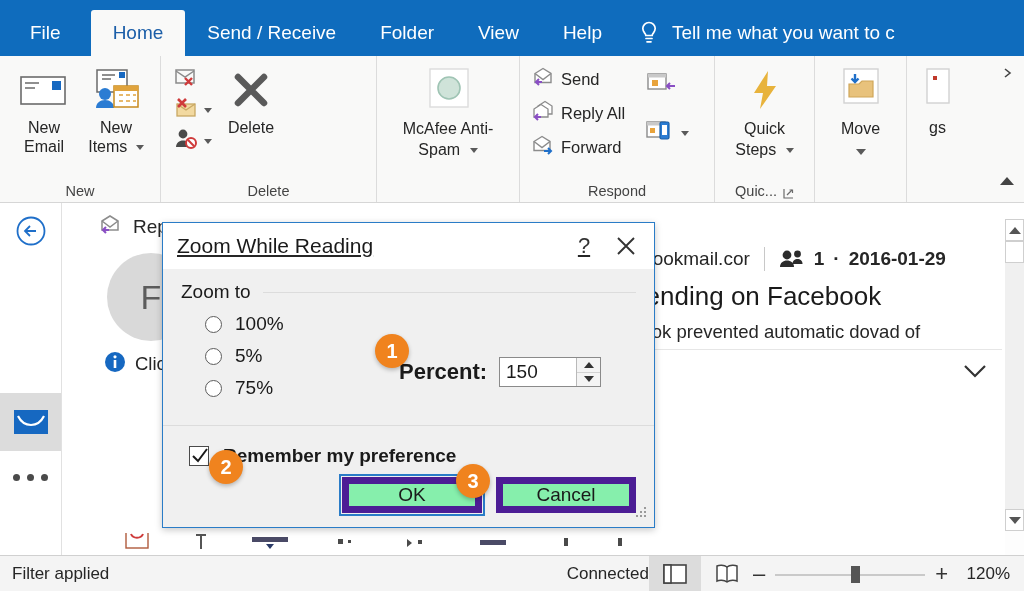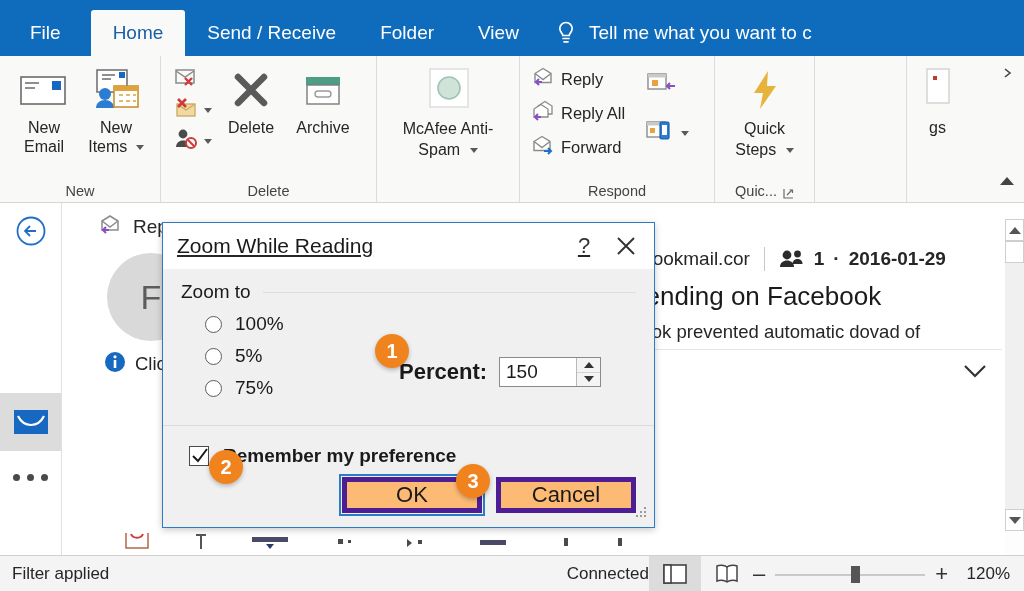--- a/index.html
+++ b/index.html
@@ -195,22 +195,22 @@
   .checkbox {
     width:20px;height:20px;border:1.6px solid #4a4a4a;background:#fff;position:relative;
   }
   .checkbox svg { position:absolute; left:1px; top:0px; }
   .check-row .lbl { font-size:19px; color:#1a1a1a; font-weight:bold; }
 
   .dlg-footer {
     position:absolute; right:18px; bottom:14px; display:flex; gap:14px; align-items:center;
   }
   .btn {
-    width:140px; height:36px; border:5px solid #4c1d95; background:#fdba74;
-    font-size:22px; color:#1a1a1a; display:flex; align-items:center; justify-content:center;
+    width:140px; height:36px; border:7px solid #4c1d95; background:#86efac;
+    font-size:19px; color:#1a1a1a; display:flex; align-items:center; justify-content:center;
   }
   .btn.default { outline:2px solid #2a7cc7; outline-offset:1px; }
   .grip { position:absolute; right:6px; bottom:4px; }
 
   
   .callout {
     position:absolute; width:34px; height:34px; border-radius:50%;
     background:#f0831e; color:#ffffff; font-size:20px; font-weight:bold;
     display:flex; align-items:center; justify-content:center;
     box-shadow:0 2px 4px rgba(0,0,0,.25); z-index:60;
@@ -232,20 +232,23 @@
         <span>Home</span>
       </div>
     <div class="tab">
         <span>Send / Receive</span>
       </div>
     <div class="tab">
         <span>Folder</span>
       </div>
     <div class="tab">
         <span>View</span>
+      </div>
+    <div class="tab">
+        <span>Help</span>
       </div>
     <div class="tellme">
       <svg class="bulb" viewBox="0 0 22 26">
         <path d="M11 2.5c-3.6 0-6.2 2.7-6.2 6.1 0 2.3 1.2 3.7 2.2 5 .5.7.8 1.2.8 1.9h6.4c0-.7.3-1.2.8-1.9 1-1.3 2.2-2.7 2.2-5 0-3.4-2.6-6.1-6.2-6.1z" fill="none" stroke="#ffffff" stroke-width="1.7"></path>
         <path d="M8 18.5h6M9 21.8h4" stroke="#ffffff" stroke-width="1.7" fill="none" stroke-linecap="round"></path>
       </svg>
       <span>Tell me what you want to c</span>
     </div>
   </div>
 
@@ -323,30 +326,20 @@
           </div>
         </div>
         <div class="bigbtn">
           <div class="ico">
             <svg width="46" height="44" viewBox="0 0 46 44">
               <path d="M10 9l26 26M36 9L10 35" stroke="#5a5a5a" stroke-width="6.5" stroke-linecap="round"></path>
             </svg>
           </div>
           <div class="lbl"><span>Delete</span></div>
         </div>
-        <div class="bigbtn">
-          <div class="ico">
-            <svg width="46" height="44" viewBox="0 0 46 44">
-              <rect x="6" y="9" width="34" height="8" fill="#4e9e87"></rect>
-              <rect x="7" y="17" width="32" height="19" fill="#ffffff" stroke="#7b7b7b" stroke-width="1.4"></rect>
-              <rect x="15" y="23" width="16" height="6" rx="3" fill="#ffffff" stroke="#9a9a9a" stroke-width="1.4"></rect>
-            </svg>
-          </div>
-          <div class="lbl"><span>Archive</span></div>
-        </div>
       </div>
       <div class="group-label">
           <span>Delete</span>
         </div>
     </div>
 
     <div class="group" style="width:143px">
       <div class="group-body" style="justify-content:center">
         <div class="bigbtn" style="width:130px">
           <div class="ico">
@@ -369,21 +362,21 @@
       <div class="group-body">
         <div class="smallcol" style="gap:4px">
           <div class="smallbtn">
             <span>
               <svg width="26" height="22" viewBox="0 0 26 22">
                 <path d="M4 7.5l8-5 8 5v9H4z" fill="#ffffff" stroke="#8c8c8c" stroke-width="1.4"></path>
                 <path d="M4 7.5l8 6 8-6" fill="none" stroke="#8c8c8c" stroke-width="1.4"></path>
                 <path d="M11 16h-6M8 13l-3 3 3 3" fill="none" stroke="#8a4fc4" stroke-width="2"></path>
               </svg>
             </span>
-            <span class="lbl">Reply</span>
+            <span class="lbl">Send</span>
           </div>
           <div class="smallbtn">
             <span>
               <svg width="26" height="22" viewBox="0 0 26 22">
                 <path d="M7 6l7-4.5 7 4.5v8H7z" fill="#ffffff" stroke="#8c8c8c" stroke-width="1.3"></path>
                 <path d="M3 9l7-4.5 7 4.5v8H3z" fill="#ffffff" stroke="#8c8c8c" stroke-width="1.3"></path>
                 <path d="M10 17H4M7 14l-3 3 3 3" fill="none" stroke="#8a4fc4" stroke-width="2"></path>
               </svg>
             </span>
             <span class="lbl">Reply All</span>
@@ -450,20 +443,35 @@
           <svg width="11" height="11" viewBox="0 0 11 11">
               <path d="M1 1v9h9" fill="none" stroke="#6b6b6b" stroke-width="1.2"></path>
               <path d="M9 2L4 7" stroke="#6b6b6b" stroke-width="1.2"></path>
               <path d="M6.5 2H9.5V5" fill="none" stroke="#6b6b6b" stroke-width="1.2"></path>
             </svg>
         </span>
       </div>
     </div>
 
     <div class="group" style="width:92px">
+      <div class="group-body" style="justify-content:center">
+        <div class="bigbtn" style="width:84px">
+          <div class="ico">
+            <svg width="48" height="46" viewBox="0 0 48 46">
+              <rect x="7" y="2" width="34" height="34" fill="#ffffff" stroke="#d2d2d2" stroke-width="1.4"></rect>
+              <path d="M12 17h10l3-3h11v16H12z" fill="#e8c27c" stroke="#cfa659" stroke-width="1.2"></path>
+              <path d="M18 7v8M14.5 11.5L18 15l3.5-3.5" fill="none" stroke="#1f6fc9" stroke-width="2.4"></path>
+            </svg>
+          </div>
+          <div class="lbl" style="line-height:21px">
+            <span>Move</span><br>
+            <span class="caret big" style="display:inline-block;margin-top:4px"></span>
+          </div>
+        </div>
+      </div>
       <div class="group-label"></div>
     </div>
 
     <div class="group" style="width:62px">
       <div class="group-body" style="justify-content:center">
         <div class="bigbtn" style="width:54px">
           <div class="ico">
             <svg width="26" height="46" viewBox="0 0 26 46">
               <rect x="2" y="2" width="22" height="34" fill="#ffffff" stroke="#d2d2d2" stroke-width="1.4"></rect>
               <rect x="8" y="9" width="4" height="4" fill="#c0392b"></rect>

